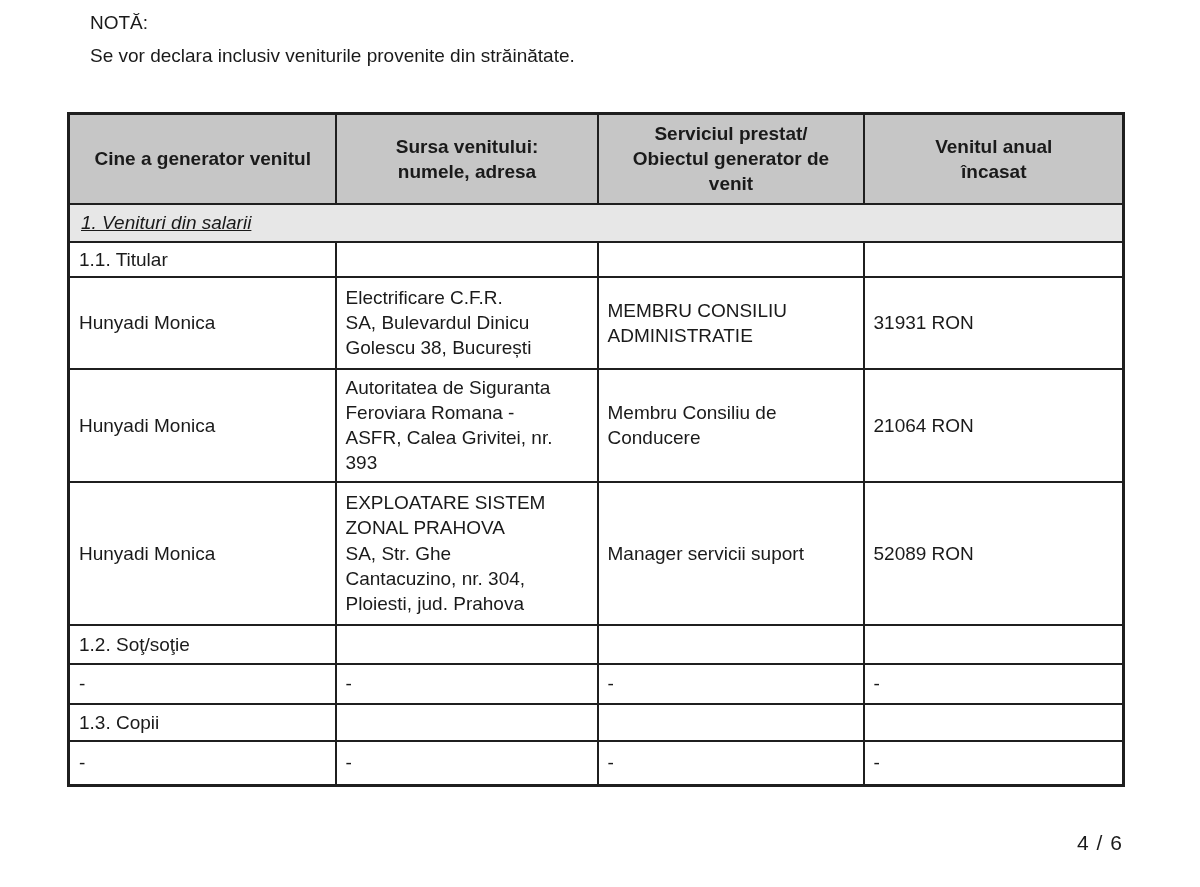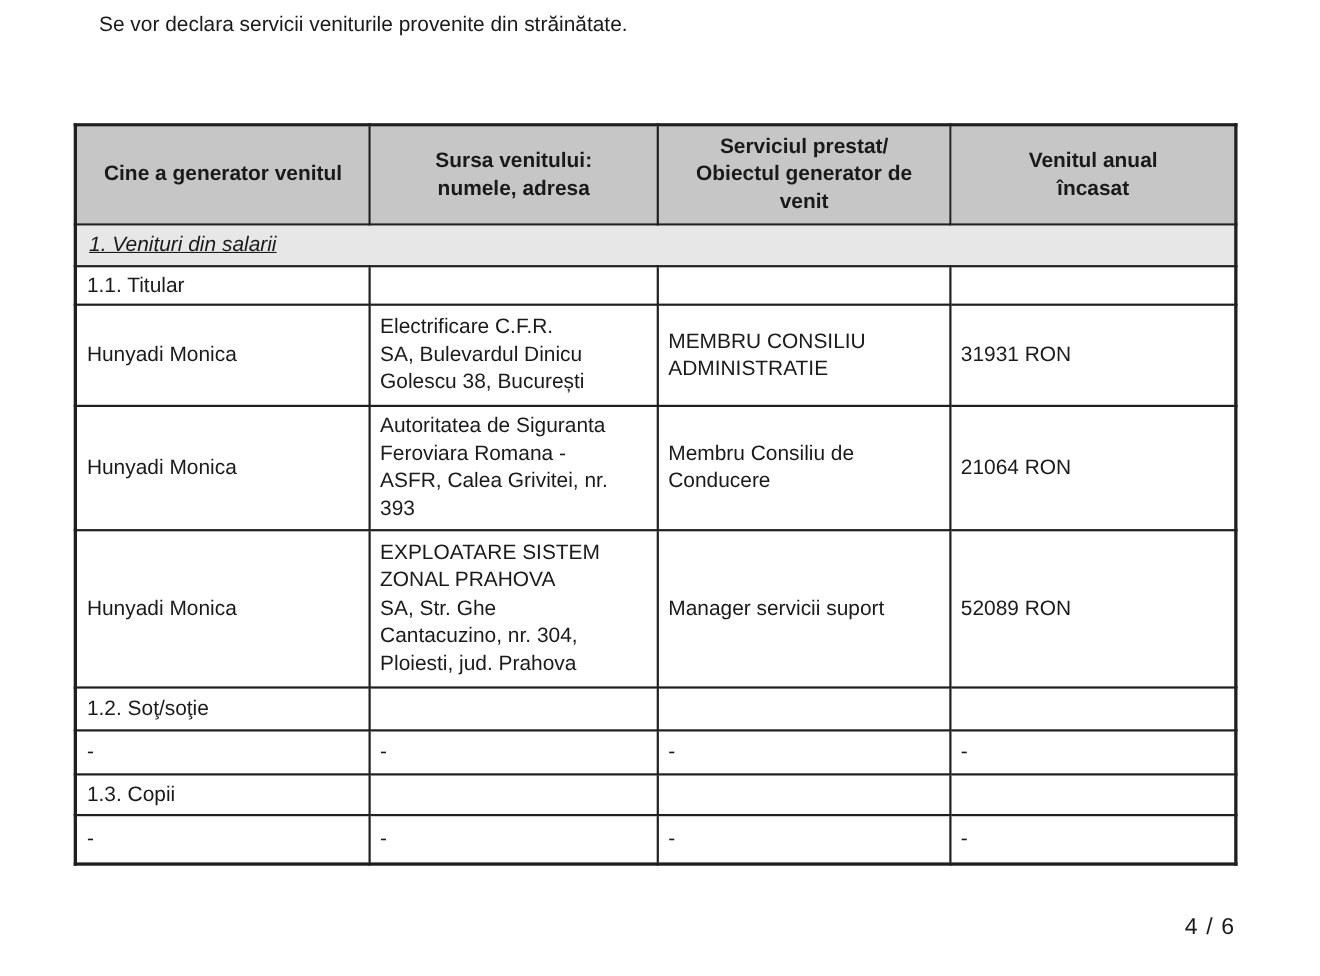--- a/index.html
+++ b/index.html
@@ -71,21 +71,22 @@
     left: 1077px;
     top: 831px;
     font-size: 21px;
     letter-spacing: 1px;
   }
 </style>
 </head>
 <body>
 
 <div class="note">
-  <p class="note-body">Se vor declara servicii veniturile provenite din străinătate.</p>
+  <p class="note-title">NOTĂ:</p>
+  <p class="note-body">Se vor declara inclusiv veniturile provenite din străinătate.</p>
 </div>
 
 <table class="income-table">
   <colgroup>
     <col style="width:267px">
     <col style="width:262px">
     <col style="width:266px">
     <col style="width:260px">
   </colgroup>
   <tbody>

